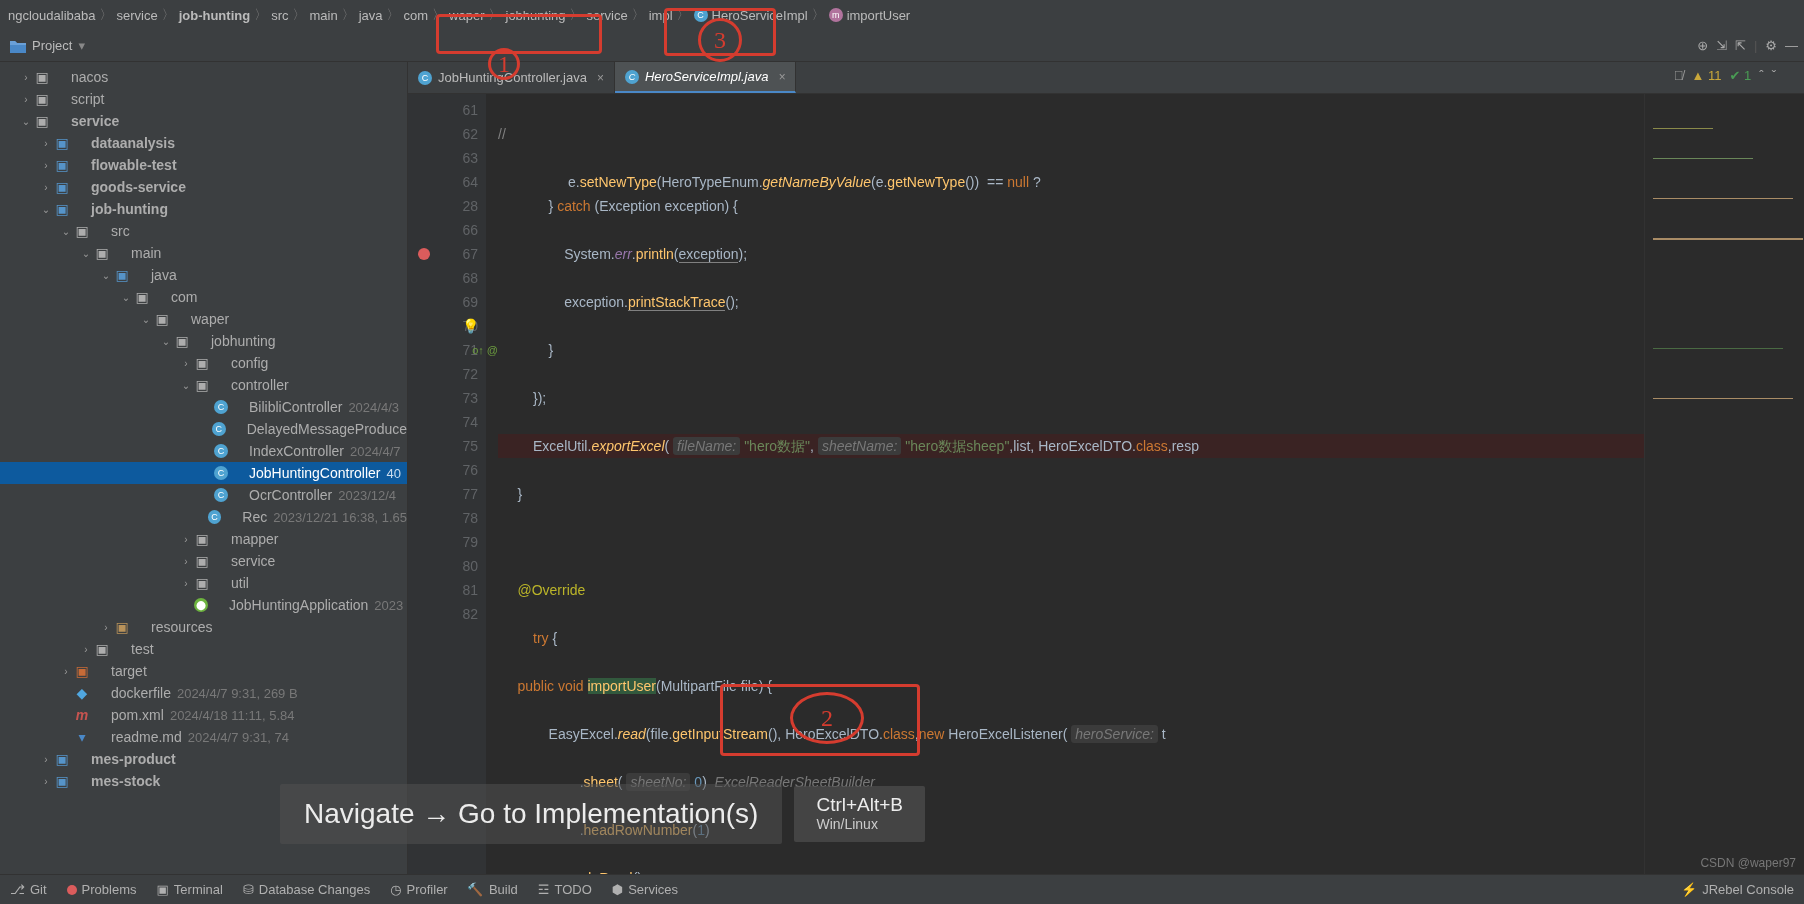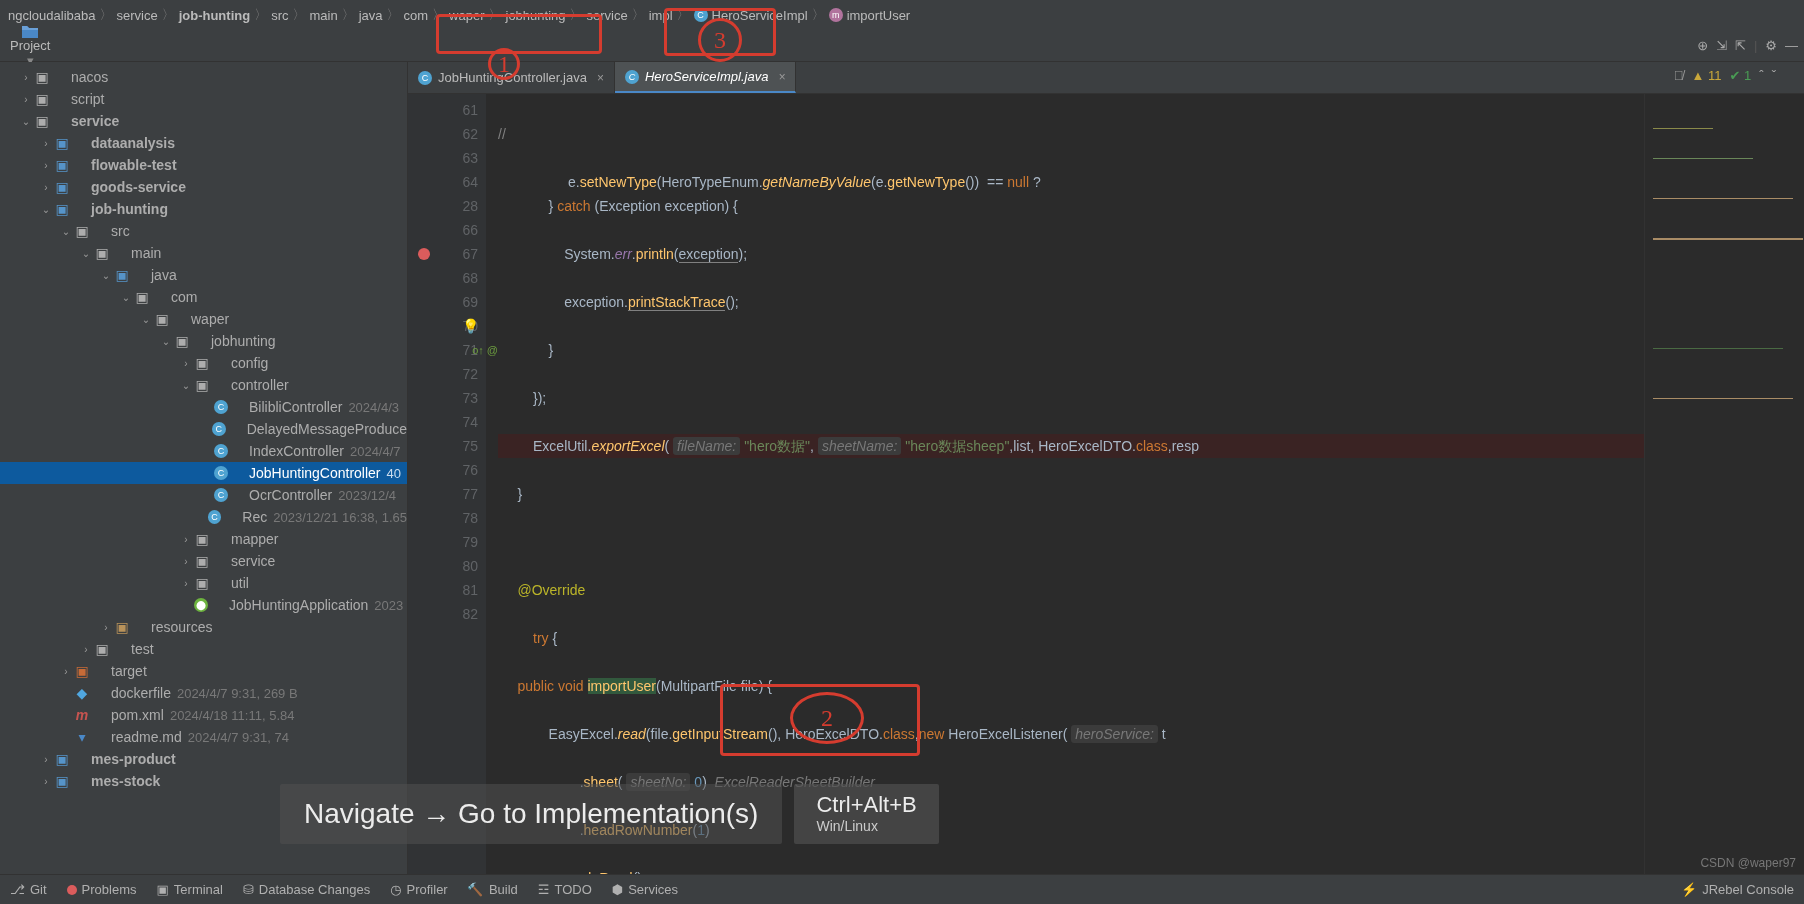--- a/index.html
+++ b/index.html
@@ -7,21 +7,21 @@
 
 
 .breadcrumbs { display:flex; align-items:center; height:30px; padding:0 8px; background:#3c3f41; gap:4px; font-size:13px; color:#bbb; }
 .breadcrumbs .crumb { display:flex; align-items:center; gap:4px; }
 .breadcrumbs .sep { color:#7a7a7a; }
 .cls-icon { width:14px; height:14px; border-radius:50%; background:#4fa3d1; display:inline-flex; align-items:center; justify-content:center; font-size:9px; color:#fff; }
 .meth-icon { width:14px; height:14px; border-radius:50%; background:#b1739d; display:inline-flex; align-items:center; justify-content:center; font-size:9px; color:#fff; }
 
 
 .proj-bar { display:flex; align-items:center; height:32px; background:#3c3f41; border-bottom:1px solid #323232; padding:0 6px 0 4px; }
-.proj-label { display:flex; align-items:center; color:#bbb; font-weight:500; padding:0 6px;flex-direction:column; }
+.proj-label { display:flex; align-items:center; gap:6px; color:#bbb; font-weight:500; padding:0 6px; }
 .folder-ico { width:16px; height:14px; }
 .proj-tools { margin-left:auto; display:flex; gap:8px; color:#aaa; }
 .proj-tools span { cursor:pointer; }
 
 
 .split { display:flex; height:calc(100% - 62px - 30px); }
 .sidebar { width:408px; background:#3c3f41; overflow:hidden; border-right:1px solid #323232; }
 .editor-area { flex:1; display:flex; flex-direction:column; position:relative; }
 
 
@@ -79,21 +79,21 @@
 .mm-line { position:absolute; left:4px; height:1px; }
 
 
 .anno { position:absolute; border:3px solid #d53c2f; border-radius:4px; pointer-events:none; z-index:50; }
 .anno-circ { position:absolute; width:44px; height:44px; border:3px solid #d53c2f; border-radius:50%; pointer-events:none; z-index:50; display:flex; align-items:center; justify-content:center; color:#d53c2f; font-family:cursive; font-size:24px; }
 
 
 .overlay { position:absolute; left:280px; bottom:60px; display:flex; gap:12px; align-items:center; z-index:40; }
 .overlay .text { background:rgba(80,80,80,.55); padding:14px 24px; font-size:28px; color:#ececec; border-radius:2px; }
 .overlay .key { background:rgba(80,80,80,.7); padding:8px 22px 10px; color:#ececec; border-radius:2px; }
-.overlay .key .combo { font-size:22px; font-weight:500; }
+.overlay .key .combo { font-size:19px; font-weight:500; }
 .overlay .key .os { font-size:14px; color:#ccc; }
 
 
 .bottom { position:absolute; left:0; right:0; bottom:0; height:30px; background:#3c3f41; display:flex; align-items:center; padding:0 10px; gap:20px; color:#b0b0b0; font-size:13px; border-top:1px solid #323232; }
 .bottom .item { display:flex; align-items:center; gap:5px; }
 .dot-red { width:10px;height:10px;border-radius:50%;background:#db5c5c; }
 .watermark { position:absolute; right:8px; bottom:34px; color:#777; font-size:12px; }
 
 svg { display:block; }
 </style>

